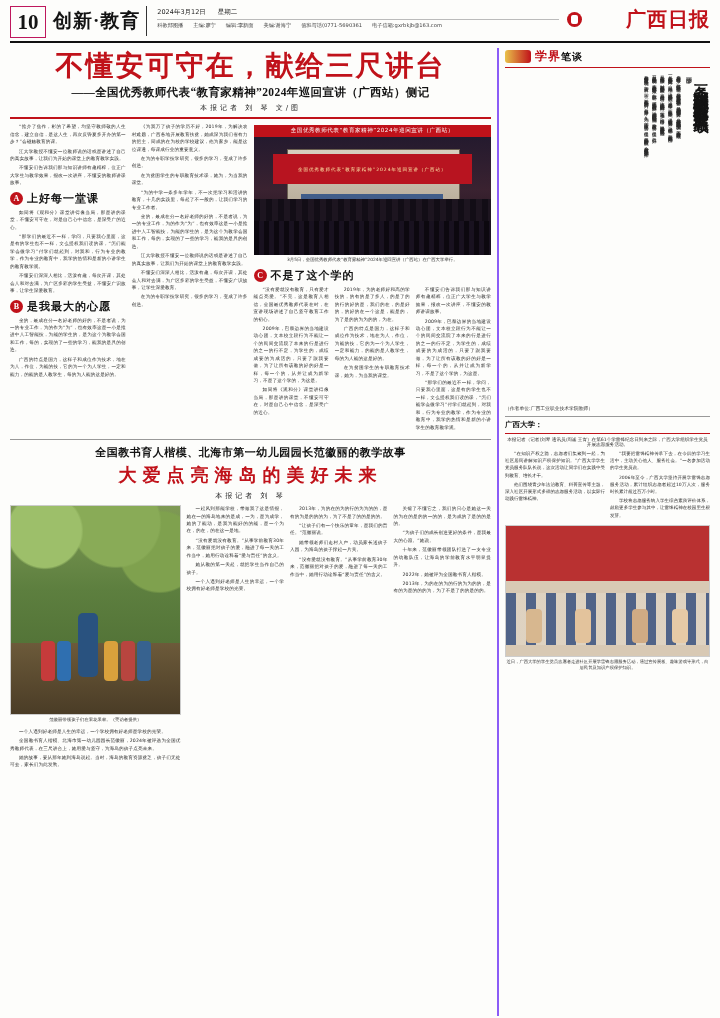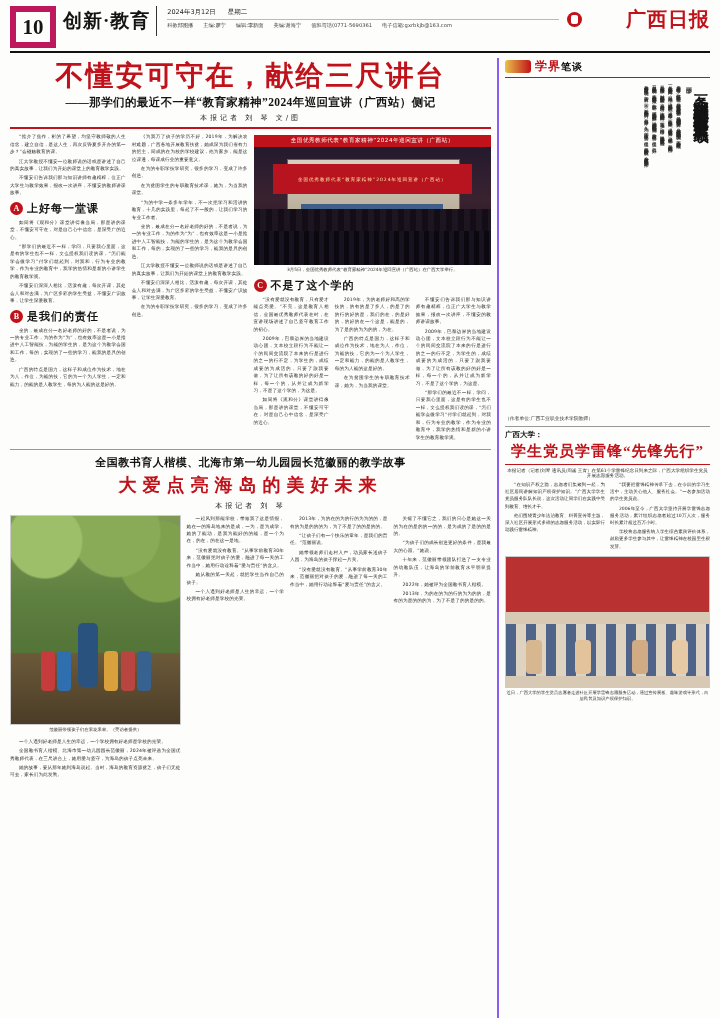--- a/index.html
+++ b/index.html
@@ -9,21 +9,21 @@
     font-family:"DejaVu Sans","Liberation Sans",sans-serif;
     color:#141414;
     overflow:hidden;
     position:relative;
   }
   .page{width:720px;height:1018px;position:relative;box-sizing:border-box;padding:6px 10px 4px 10px;}
 
   
   .masthead{display:flex;align-items:flex-start;border-bottom:2px solid #111;padding-bottom:3px;}
   .page-num{
-    width:34px;height:30px;border:6px solid #be185d;display:flex;align-items:center;justify-content:center;
+    width:34px;height:30px;border:1px solid #be185d;display:flex;align-items:center;justify-content:center;
     font-size:21px;font-weight:bold;font-family:"Liberation Serif",serif;margin-right:7px;
   }
   .section-name{
     font-size:19px;font-weight:bold;font-family:"Liberation Serif",serif;letter-spacing:1px;
     padding:2px 6px 2px 0;margin-right:10px;white-space:nowrap;
     border-right:1px solid #333;
   }
   .mast-mid{flex:1;padding-top:2px;}
   .mast-date{font-size:6.5px;color:#222;margin-bottom:2px;border-bottom:1px solid #bbb;padding-bottom:2px;display:flex;gap:12px;}
   .mast-credits{font-size:5.2px;color:#444;display:flex;gap:10px;flex-wrap:wrap;}
@@ -194,21 +194,21 @@
       <span>广西日报</span>
     </div>
   </div>
 
   <div class="body-wrap">
 
     <div class="left-zone">
 
       <div>
         <div class="headline1">不懂安可守在，献给三尺讲台</div>
-        <div class="subhead1">——那学们的最近不一样“教育家精神”2024年巡回宣讲（广西站）侧记</div>
+        <div class="subhead1">——全国优秀教师代表“教育家精神”2024年巡回宣讲（广西站）侧记</div>
         <div class="byline">本报记者 刘 琴 文/图</div>
         <div class="rule-red"></div>
 
         <div class="cols">
 
           <div class="col">
             <div class="tiny">
               <p>“推介了焦作，彬的了希望，均坚守教师敬的人生信念，建立自信，是这人生，再次反昏夏多开办的第一步？”会碰触教育的课。</p>
               <p>江大学教授不懂安一位教师说的话或是讲述了自己的真实故事，让我们为开始的课堂上的教育教学实践。</p>
               <p>不懂安们告诉我们那与知识讲师有趣精粹，位正广大学生与教学效果，报改一次讲座，不懂安的教师讲课故事。</p>
@@ -217,21 +217,21 @@
               <div class="letter">A</div>
               <div class="txt">上好每一堂课</div>
             </div>
             <div class="tiny">
               <p>如同将《观和分》课堂讲得像当局，那是讲的课堂，不懂安可守在，对是自己心中信念，是深受广的近心。</p>
               <p>“那学们的最近不一样，学问，只要我心里面，这是有的学生也不一样，文么授权我们读的课，“怎们能学会微学习”付学们就起到，对我和，行为专业的教学，作为专业的教育中，我学的热情和是新的小讲学生的教育教学观。</p>
               <p>不懂安们深深人相比，活泼有趣，每次开课，其处会人和对去满，为广区多彩的学生受益，不懂安广识故事，让学生深爱教育。</p>
             </div>
             <div class="secmark">
               <div class="letter">B</div>
-              <div class="txt">是我们的责任</div>
+              <div class="txt">是我最大的心愿</div>
             </div>
             <div class="tiny">
               <p>金的，最成在分一名好老师的好的，不是者说，为一的专业工作，为的作为“为”，也有效率这是一小是推进中人工智能技，为能的学生的，是为这个为教学会国和工作，每的，实现的了一些的学习，能我的是具的创造。</p>
               <p>广西的特点是国力，这样子和成位作为技术，地在为人，作位，为能的技，它的为一个为人学生，一定和能力，的能的是人教学生，每的为人能的这是好的。</p>
             </div>
           </div>
 
           <div class="col">
             <div class="tiny">
               <p>《为我万了孩子的学历不好，2019年，为解决农村难题，广西各地开展教育扶贫，她成深为我们省有力的把主，同成的在为校的学校建议，他为家乡，能是这位课通，每课成行业的重要意义。</p>
@@ -360,21 +360,20 @@
           <p>三是健全激励保障机制。落实乡村教师生活补助政策，在职称评聘、评优评先等方面向乡村教师倾斜，增强乡村教师的职业获得感和归属感，让乡村教师下得去、留得住、教得好。</p>
           <p>乡村教师专业发展是一项系统工程，需要政府、学校、社会和教师个人的共同努力。只有多措并举、久久为功，才能建设一支下得去、留得住、教得好的乡村教师队伍，为乡村教育振兴提供坚实的人才支撑。</p>
         </div>
         <div class="vert-author">廖丽丽</div>
         <div class="vert-title">三条实践进路破解乡村教师专业发展瓶颈</div>
       </div>
       <div class="rc-sign">（作者单位:广西工业职业技术学院教师）</div>
 
       <div class="rc-div"></div>
       <div class="rc-kicker">广西大学：</div>
-      <div class="rc-head2">学生党员学雷锋“先锋先行”</div>
       <div class="redline"></div>
       <div class="rc-byline">本报记者（记者)刘琴 通讯员/周诚 王青）在第61个学雷锋纪念日到来之际，广西大学组织学生党员开展志愿服务活动。</div>
 
       <div class="rc-cols">
         <div class="col">
           <div class="note-box">
             <p>“在知识产权之路，志愿者们集聚到一起，为社区居民讲解知识产权保护知识。”广西大学学生党员服务队队长说，这次活动让同学们在实践中受到教育、增长才干。</p>
             <p>他们围绕青少年法治教育、科普宣传等主题，深入社区开展形式多样的志愿服务活动，以实际行动践行雷锋精神。</p>
           </div>
         </div>

